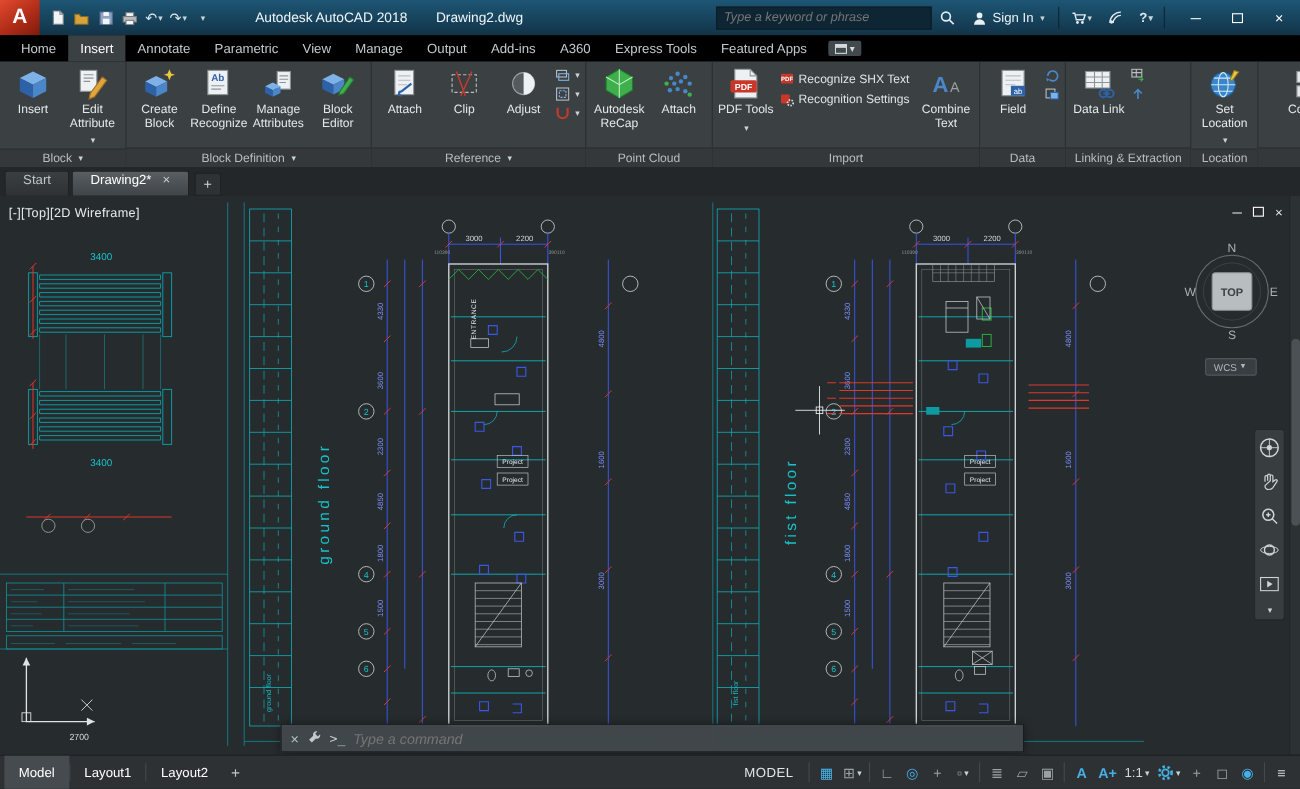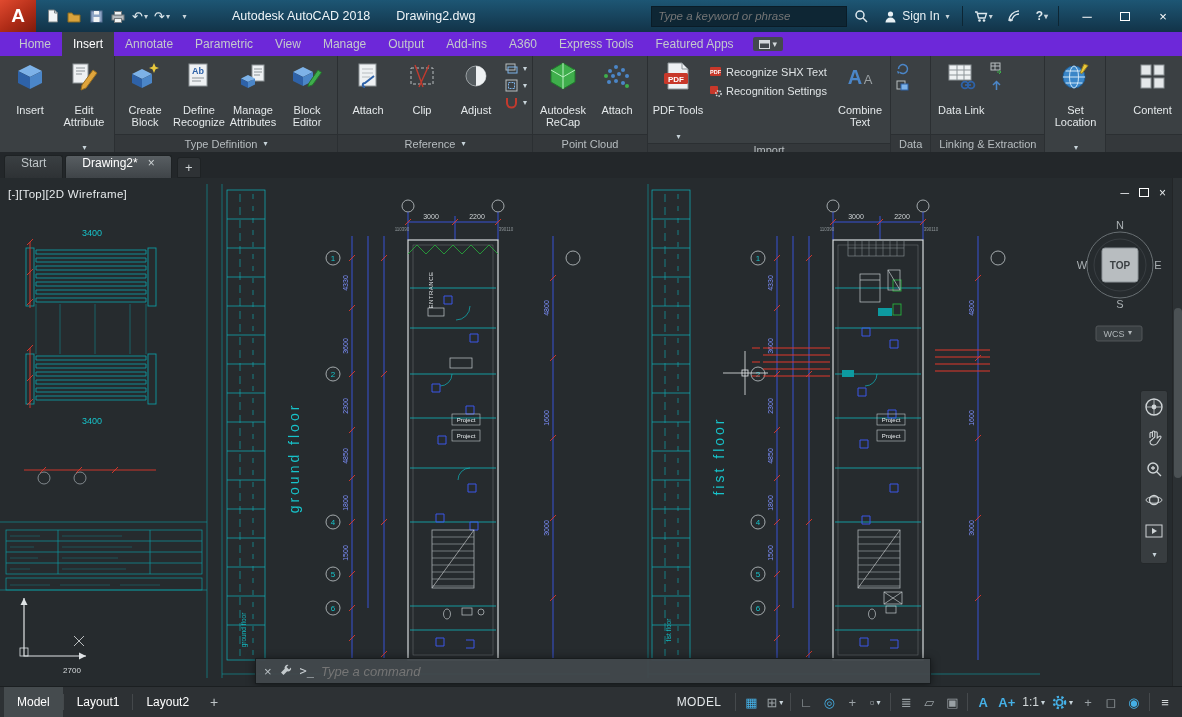--- a/index.html
+++ b/index.html
@@ -24,36 +24,36 @@
     color:#cfd9de; font-style:italic; font-size:11.5px; font-family:"Liberation Sans",sans-serif; }
   .tb-icon-btn { color:#dfe9ee; display:flex; align-items:center; padding:0 7px; height:32px; }
   .signin { display:flex; align-items:center; gap:5px; color:#e8f0f4; padding:0 9px; }
   .tb-sep { width:1px; height:20px; background:#0d2634; margin:0 3px; }
   .win-controls { display:flex; height:32px; margin-left:6px; }
   .win-btn { width:38px; height:32px; display:grid; place-items:center; color:#fff; font-size:13px; }
   .win-btn.close { background:rgba(190,40,30,.0); }
   .restore-box { width:10px; height:9px; border:1px solid #fff; display:inline-block; }
 
   
-  .ribbon-tabs { position:absolute; top:32px; left:0; right:0; height:24px; background:#6d28d9;
+  .ribbon-tabs { position:absolute; top:32px; left:0; right:0; height:24px; background:#000000;
     display:flex; align-items:stretch; padding-left:8px; }
   .rtab { padding:0 11px; color:#c3c9cc; display:flex; align-items:center; font-size:12px; }
   .rtab.active { background:#3b4043; color:#ffffff; }
   .ribbon-opts { margin-left:8px; align-self:center; display:flex; align-items:center; gap:3px;
     background:#434a4e; border-radius:2px; padding:2px 6px; color:#d3d9dc; font-size:9px; }
 
   
   .ribbon { position:absolute; top:56px; left:0; right:0; height:96px; background:#3b4043; display:flex; }
   .panel { height:100%; display:flex; flex-direction:column; border-right:1px solid #2b2f32; }
   .panel-body { flex:1; display:flex; align-items:stretch; padding:1px 3px; }
   .panel-label { height:18px; background:#34383b; border-top:1px solid #2b2f32; color:#b7bdc0;
     font-size:11px; display:flex; align-items:center; justify-content:center; gap:5px;
     padding:0 8px; white-space:nowrap; }
   .bigbtn { width:54px; display:flex; flex-direction:column; align-items:center; padding-top:3px;
-    gap:14px; color:#e4e8ea; font-size:11px; line-height:11.5px; text-align:center; }
+    gap:4px; color:#e4e8ea; font-size:11px; line-height:11.5px; text-align:center; }
   .bigbtn .ic { height:31px; display:flex; align-items:center; }
   .smallcol { display:flex; flex-direction:column; justify-content:flex-start; gap:4px; padding:5px 2px; }
   .smallrow { display:flex; align-items:center; gap:4px; color:#dfe3e5; font-size:11px; white-space:nowrap; }
   .textcol { display:flex; flex-direction:column; gap:6px; padding:8px 4px; width:128px; }
   .spacer { flex:1; border-right:0; }
 
   
   .filetabs { position:absolute; top:152px; left:0; right:0; height:26px; background:#23272a;
     display:flex; align-items:flex-end; padding-left:4px; gap:2px; }
   .ftab { height:23px; display:flex; align-items:flex-start; gap:10px; padding:0 16px; font-size:12px;
@@ -275,21 +275,21 @@
               <path d="M11 6 21 11 11 16 1 11Z" fill="#7db2e8"></path>
               <path d="M1 11v9l10 5v-9Z" fill="#2e62a8"></path>
               <path d="M21 11v9l-10 5v-9Z" fill="#4b86c8"></path>
               <path d="M17 22 26 9l3.5 2.5L20.5 24l-4.5 1.5z" fill="#3fae4c" stroke="#23752d"></path>
             </svg>
           </span>
         <span>Block Editor</span>
       </div>
     </div>
     <div class="panel-label">
-        <span>Type Definition</span>
+        <span>Block Definition</span>
         <span class="caret">▾</span>
       </div>
   </div>
 
   <div class="panel">
     <div class="panel-body">
       <div class="bigbtn">
         <span class="ic">
             <svg width="30" height="30">
               <rect x="6" y="3" width="17" height="22" fill="#eef1f3" stroke="#8d9498"></rect>
@@ -421,20 +421,31 @@
         <span>Combine Text</span>
       </div>
     </div>
     <div class="panel-label">
         <span>Import</span>
       </div>
   </div>
 
   <div class="panel">
     <div class="panel-body">
+      <div class="bigbtn">
+        <span class="ic">
+            <svg width="30" height="30">
+              <rect x="5" y="3" width="20" height="23" fill="#eef1f3" stroke="#8d9498"></rect>
+              <path d="M8 8h14M8 12h14M8 16h9" stroke="#b8bdc0"></path>
+              <rect x="13" y="17" width="13" height="9" fill="#2e62a8"></rect>
+              <text x="19.5" y="24" font-size="7" fill="#fff" text-anchor="middle">ab</text>
+            </svg>
+          </span>
+        <span>Field</span>
+      </div>
       <div class="smallcol">
         <span class="smallrow">
             <svg width="13" height="13">
               <path d="M2.5 7a4.5 4.5 0 1 1 1.5 3.4" fill="none" stroke="#4b86c8" stroke-width="1.5"></path>
               <path d="M2 12l2-2-3-1z" fill="#4b86c8"></path>
             </svg>
           </span>
         <span class="smallrow">
             <svg width="13" height="13">
               <rect x="1" y="2" width="8" height="8" fill="none" stroke="#b8bdc0"></rect>

